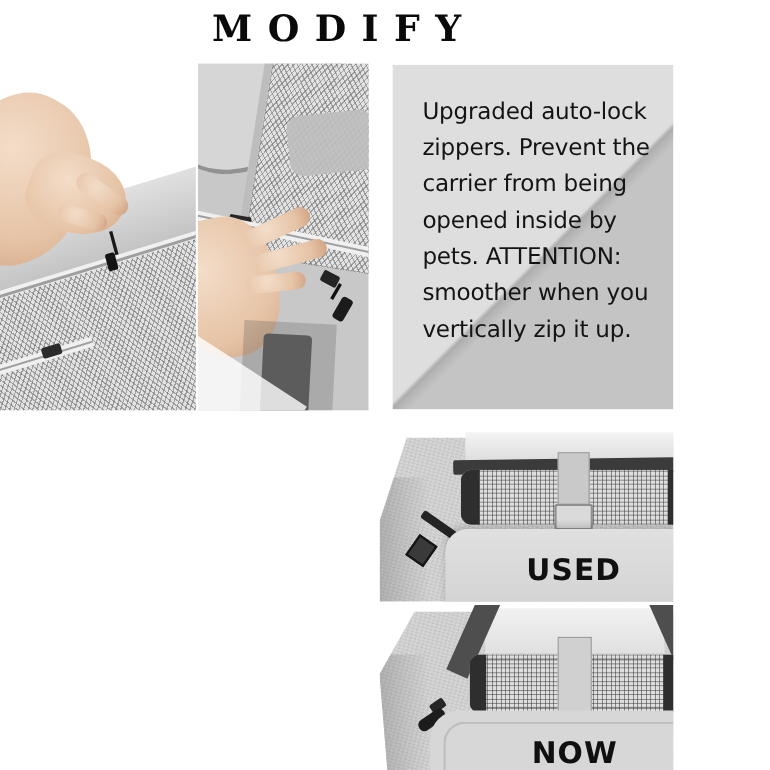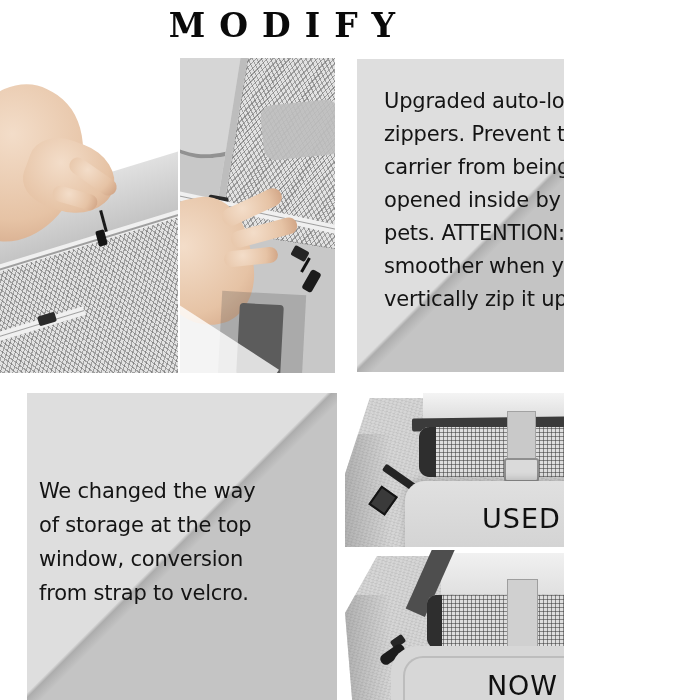--- a/index.html
+++ b/index.html
@@ -1,16 +1,16 @@
 <!DOCTYPE html>
 <html><head>
 <meta charset="utf-8">
 <style>
   html,body{margin:0;padding:0;background:#ffffff;}
-  .canvas{position:relative;width:564px;height:700px;background:#ffffff;overflow:hidden;
+  .canvas{position:relative;width:612px;height:700px;background:#ffffff;overflow:hidden;
           font-family:"DejaVu Sans","Liberation Sans",sans-serif;}
   .abs{position:absolute;}
 
   
   .title{position:absolute;left:0;right:0;top:6px;text-align:center;
          font-family:"DejaVu Serif","Liberation Serif",serif;font-weight:bold;
          font-size:33px;letter-spacing:14px;padding-left:14px;color:#0a0a0a;}
 
   
   .panel{position:absolute;color:#141414;font-weight:normal;
@@ -99,21 +99,21 @@
   .pu-strapv{left:46%;top:16%;width:8%;height:45%;background:#c9c9c9;border:1px solid #a2a2a2;box-sizing:border-box;}
   .pu-buckle{left:45%;top:45%;width:10%;height:15%;background:#dadada;border:2px solid #8f8f8f;border-radius:3px;box-sizing:border-box;}
   .pu-strapL{left:10%;top:56%;width:13%;height:8px;background:#242424;border-radius:2px;transform:rotate(35deg);}
   .pu-adjL{left:8%;top:64%;width:4.5%;height:12%;background:#3a3a3a;border:2px solid #141414;transform:rotate(35deg);}
   .pu-strapR{right:10%;top:56%;width:13%;height:8px;background:#242424;border-radius:2px;transform:rotate(-35deg);}
   .pu-adjR{right:8%;top:64%;width:4.5%;height:12%;background:#3a3a3a;border:2px solid #141414;transform:rotate(-35deg);}
   .pu-clip{right:3%;top:74%;width:3.5%;height:11%;background:#2b2b2b;transform:rotate(-30deg);}
   .pu-flap{left:17%;top:59%;width:66%;height:48%;border-radius:20px 20px 0 0;
            background:linear-gradient(180deg,#e0e0e0,#d2d2d2);box-shadow:0 -3px 6px rgba(0,0,0,.15);
            display:flex;justify-content:center;align-items:flex-start;padding-top:22px;box-sizing:border-box;}
-  .photo-label{font-weight:normal;font-size:27px;letter-spacing:1px;color:#101010;}
+  .photo-label{font-weight:bold;font-size:27px;letter-spacing:1px;color:#101010;}
 
   .pn-darkR{right:0;top:0;width:4%;height:26%;background:#616161;}
   .pn-window{left:27%;top:2%;width:46%;height:27%;background:linear-gradient(#f1f1f1,#e0e0e0);}
   .pn-vbandL{left:21%;top:-6%;width:6%;height:50%;background:#4e4e4e;transform:rotate(24deg);}
   .pn-vbandR{right:21%;top:-6%;width:6%;height:50%;background:#4e4e4e;transform:rotate(-24deg);}
   .pn-roll{left:23%;top:30%;width:54%;height:35%;border-radius:9px;overflow:hidden;}
   .pn-velcro{left:45.5%;top:19%;width:9%;height:53%;background:#d0d0d0;border:1px solid #9e9e9e;box-sizing:border-box;}
   .pn-sliderL{left:13%;top:58%;width:14px;height:9px;background:#262626;border-radius:2px;transform:rotate(-35deg);}
   .pn-pullL{left:9.5%;top:66%;width:27px;height:11px;background:#1c1c1c;border-radius:5px;transform:rotate(-35deg);}
   .pn-sliderR{right:13%;top:58%;width:14px;height:9px;background:#262626;border-radius:2px;transform:rotate(35deg);}
@@ -166,26 +166,20 @@
   </div>
 
   <div class="panel panel-tr">Upgraded auto-lock
 zippers. Prevent the
 carrier from being
 opened inside by
 pets. ATTENTION:
 smoother when you
 vertically zip it up.</div>
 
-  <div class="panel panel-bl">
-    <span>We changed the way
-of storage at the top
-window, conversion
-from strap to velcro.</span>
-  </div>
 
   <div class="photo photo-used">
     <div class="abs body-used fabric">
       <div class="abs shadeL"></div>
       <div class="abs shadeR"></div>
     </div>
     <div class="abs pu-corner"></div>
     <div class="abs pu-window"></div>
     <div class="abs pu-darkband"></div>
     <div class="abs pu-roll mesh-grid">

